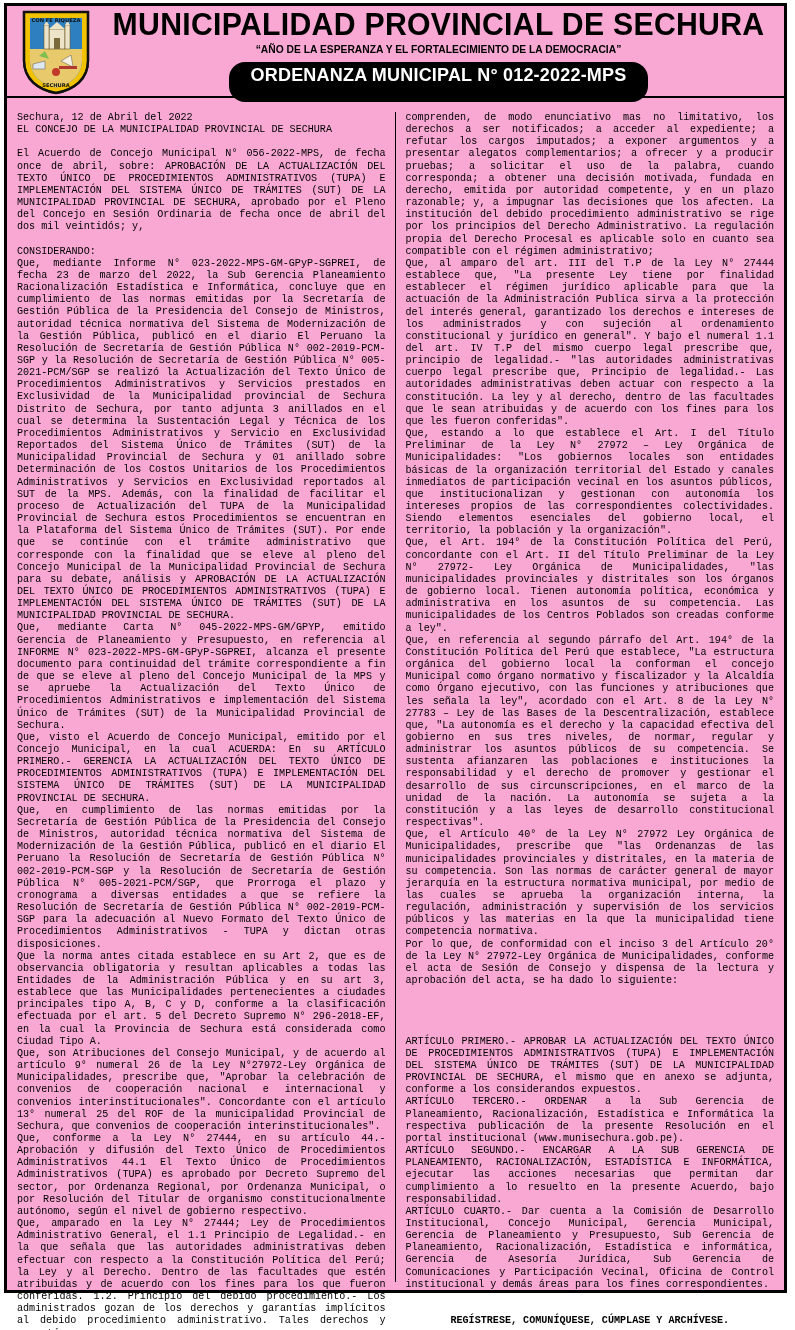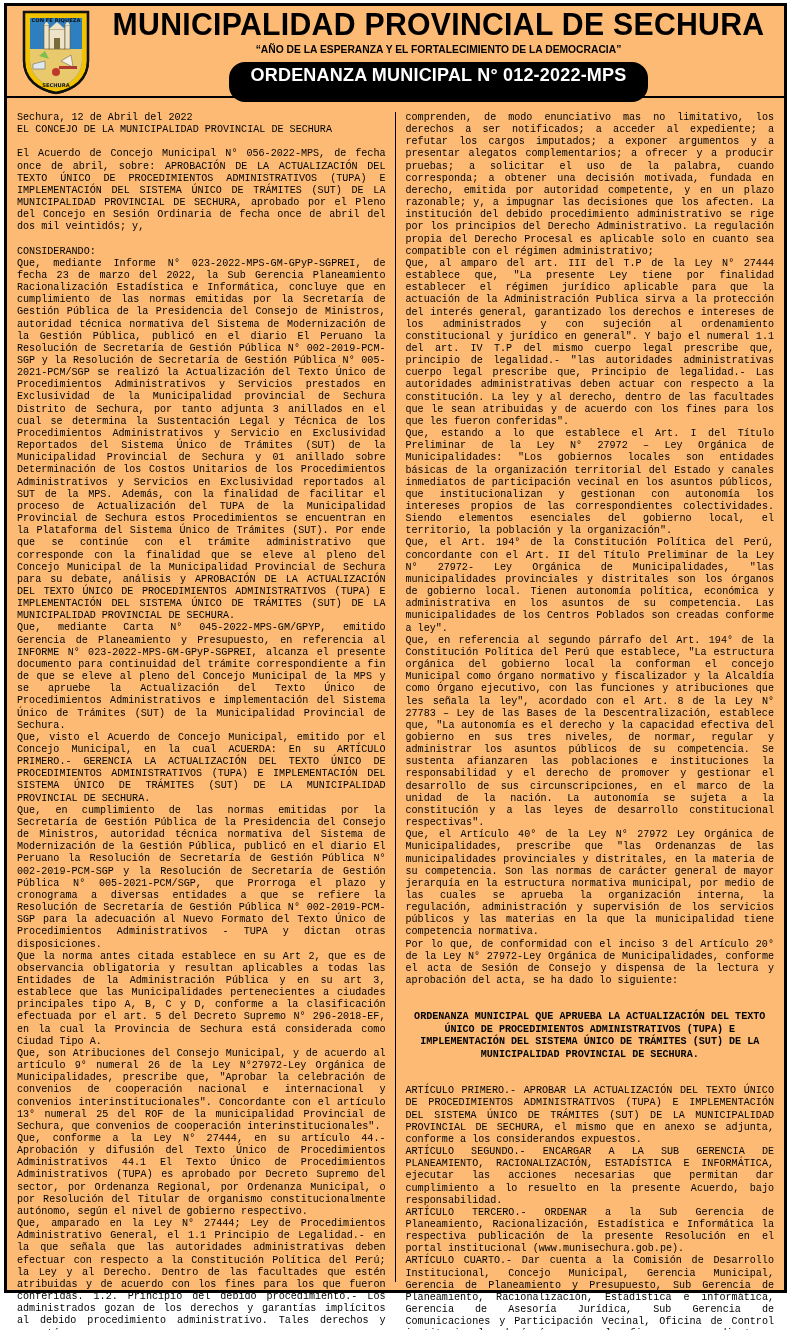--- a/index.html
+++ b/index.html
@@ -17,21 +17,21 @@
   }
 
   .page-frame {
     position: absolute;
     left: 4px;
     top: 3px;
     width: 783px;
     height: 1290px;
     border: 3px solid #000000;
     box-sizing: border-box;
-    background: #fdba74;
+    background: #f9a8d4;
   }
 
   
   .header {
     position: relative;
     height: 92px;
     border-bottom: 2px solid #000000;
     box-sizing: border-box;
   }
 
@@ -198,27 +198,26 @@
         <p>comprenden, de modo enunciativo mas no limitativo, los derechos a ser notificados; a acceder al expediente; a refutar los cargos imputados; a exponer argumentos y a presentar alegatos complementarios; a ofrecer y a producir pruebas; a solicitar el uso de la palabra, cuando corresponda; a obtener una decisión motivada, fundada en derecho, emitida por autoridad competente, y en un plazo razonable; y, a impugnar las decisiones que los afecten. La institución del debido procedimiento administrativo se rige por los principios del Derecho Administrativo. La regulación propia del Derecho Procesal es aplicable solo en cuanto sea compatible con el régimen administrativo;</p>
         <p>Que, al amparo del art. III del T.P de la Ley N° 27444 establece que, "La presente Ley tiene por finalidad establecer el régimen jurídico aplicable para que la actuación de la Administración Publica sirva a la protección del interés general, garantizado los derechos e intereses de los administrados y con sujeción al ordenamiento constitucional y jurídico en general". Y bajo el numeral 1.1 del art. IV T.P del mismo cuerpo legal prescribe que, principio de legalidad.- "las autoridades administrativas cuerpo legal prescribe que, Principio de legalidad.- Las autoridades administrativas deben actuar con respecto a la constitución. La ley y al derecho, dentro de las facultades que le sean atribuidas y de acuerdo con los fines para los que les fueron conferidas".</p>
         <p>Que, estando a lo que establece el Art. I del Título Preliminar de la Ley N° 27972 – Ley Orgánica de Municipalidades: "Los gobiernos locales son entidades básicas de la organización territorial del Estado y canales inmediatos de participación vecinal en los asuntos públicos, que institucionalizan y gestionan con autonomía los intereses propios de las correspondientes colectividades. Siendo elementos esenciales del gobierno local, el territorio, la población y la organización".</p>
         <p>Que, el Art. 194° de la Constitución Política del Perú, concordante con el Art. II del Título Preliminar de la Ley N° 27972- Ley Orgánica de Municipalidades, "las municipalidades provinciales y distritales son los órganos de gobierno local. Tienen autonomía política, económica y administrativa en los asuntos de su competencia. Las municipalidades de los Centros Poblados son creadas conforme a ley".</p>
         <p>Que, en referencia al segundo párrafo del Art. 194° de la Constitución Política del Perú que establece, "La estructura orgánica del gobierno local la conforman el concejo Municipal como órgano normativo y fiscalizador y la Alcaldía como Órgano ejecutivo, con las funciones y atribuciones que les señala la ley", acordado con el Art. 8 de la Ley N° 27783 – Ley de las Bases de la Descentralización, establece que, "La autonomía es el derecho y la capacidad efectiva del gobierno en sus tres niveles, de normar, regular y administrar los asuntos públicos de su competencia. Se sustenta afianzaren las poblaciones e instituciones la responsabilidad y el derecho de promover y gestionar el desarrollo de sus circunscripciones, en el marco de la unidad de la nación. La autonomía se sujeta a la constitución y a las leyes de desarrollo constitucional respectivas".</p>
         <p>Que, el Artículo 40° de la Ley N° 27972 Ley Orgánica de Municipalidades, prescribe que "las Ordenanzas de las municipalidades provinciales y distritales, en la materia de su competencia. Son las normas de carácter general de mayor jerarquía en la estructura normativa municipal, por medio de las cuales se aprueba la organización interna, la regulación, administración y supervisión de los servicios públicos y las materias en la que la municipalidad tiene competencia normativa.</p>
         <p>Por lo que, de conformidad con el inciso 3 del Artículo 20° de la Ley N° 27972-Ley Orgánica de Municipalidades, conforme el acta de Sesión de Consejo y dispensa de la lectura y aprobación del acta, se ha dado lo siguiente:</p>
 
         <div class="p-gap"></div>
         <div class="p-gap"></div>
-        <p class="center-bold">ORDENANZA MUNICIPAL QUE APRUEBA LA ACTUALIZACIÓN DEL TEXTO ÚNICO DE PROCEDIMIENTOS ADMINISTRATIVOS (TUPA) E IMPLEMENTACIÓN DEL SISTEMA ÚNICO DE TRÁMITES (SUT) DE LA MUNICIPALIDAD PROVINCIAL DE SECHURA.</p>
         <div class="p-gap"></div>
         <div class="p-gap"></div>
 
         <p>ARTÍCULO PRIMERO.- APROBAR LA ACTUALIZACIÓN DEL TEXTO ÚNICO DE PROCEDIMIENTOS ADMINISTRATIVOS (TUPA) E IMPLEMENTACIÓN DEL SISTEMA ÚNICO DE TRÁMITES (SUT) DE LA MUNICIPALIDAD PROVINCIAL DE SECHURA, el mismo que en anexo se adjunta, conforme a los considerandos expuestos.</p>
+        <p>ARTÍCULO TERCERO.- ORDENAR a la Sub Gerencia de Planeamiento, Racionalización, Estadística e Informática la respectiva publicación de la presente Resolución en el portal institucional (www.munisechura.gob.pe).</p>
         <p>ARTÍCULO SEGUNDO.- ENCARGAR A LA SUB GERENCIA DE PLANEAMIENTO, RACIONALIZACIÓN, ESTADÍSTICA E INFORMÁTICA, ejecutar las acciones necesarias que permitan dar cumplimiento a lo resuelto en la presente Acuerdo, bajo responsabilidad.</p>
-        <p>ARTÍCULO TERCERO.- ORDENAR a la Sub Gerencia de Planeamiento, Racionalización, Estadística e Informática la respectiva publicación de la presente Resolución en el portal institucional (www.munisechura.gob.pe).</p>
         <p>ARTÍCULO CUARTO.- Dar cuenta a la Comisión de Desarrollo Institucional, Concejo Municipal, Gerencia Municipal, Gerencia de Planeamiento y Presupuesto, Sub Gerencia de Planeamiento, Racionalización, Estadística e informática, Gerencia de Asesoría Jurídica, Sub Gerencia de Comunicaciones y Participación Vecinal, Oficina de Control institucional y demás áreas para los fines correspondientes.</p>
 
         <div class="p-gap"></div>
         <div class="p-gap"></div>
         <p class="center-bold-sm">REGÍSTRESE, COMUNÍQUESE, CÚMPLASE Y ARCHÍVESE.</p>
         <div class="p-gap"></div>
         <div class="p-gap"></div>
         <p class="sign-name">JUSTO ECHE MORALES</p>
       </div>
 

